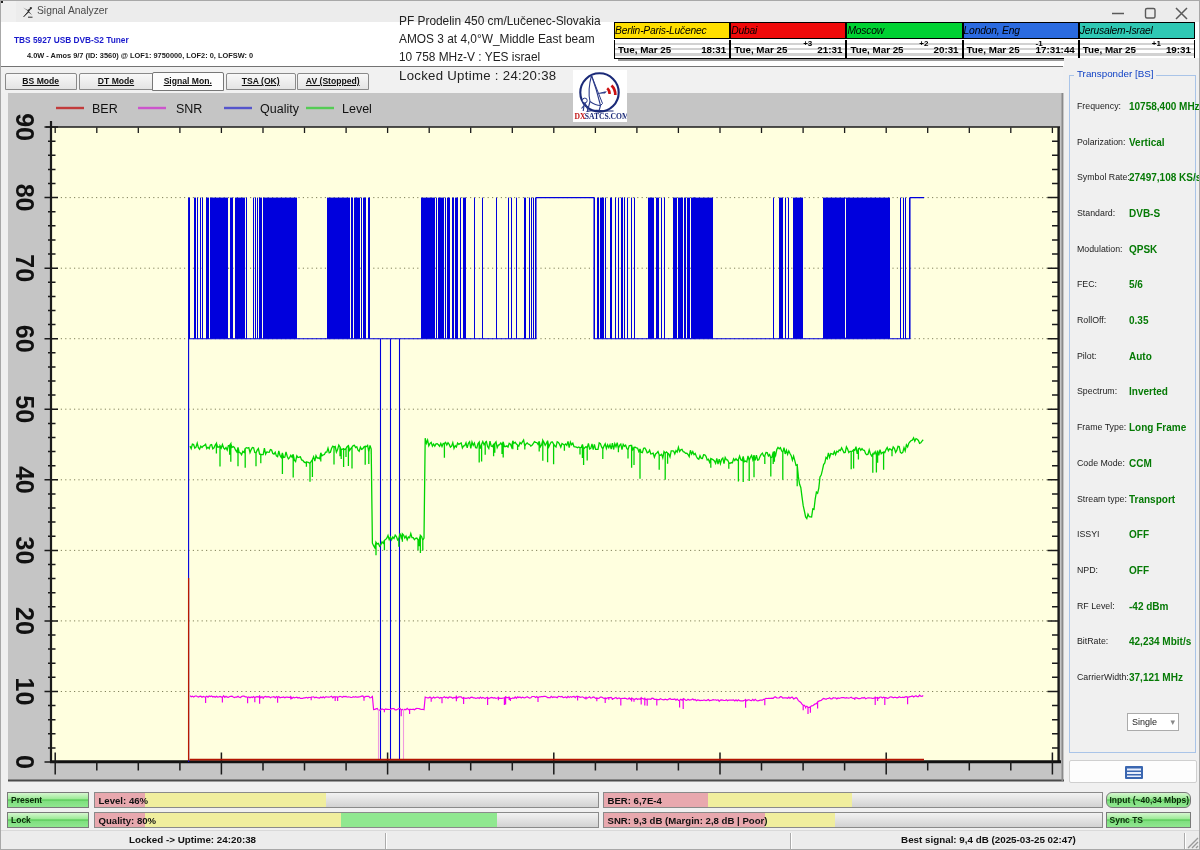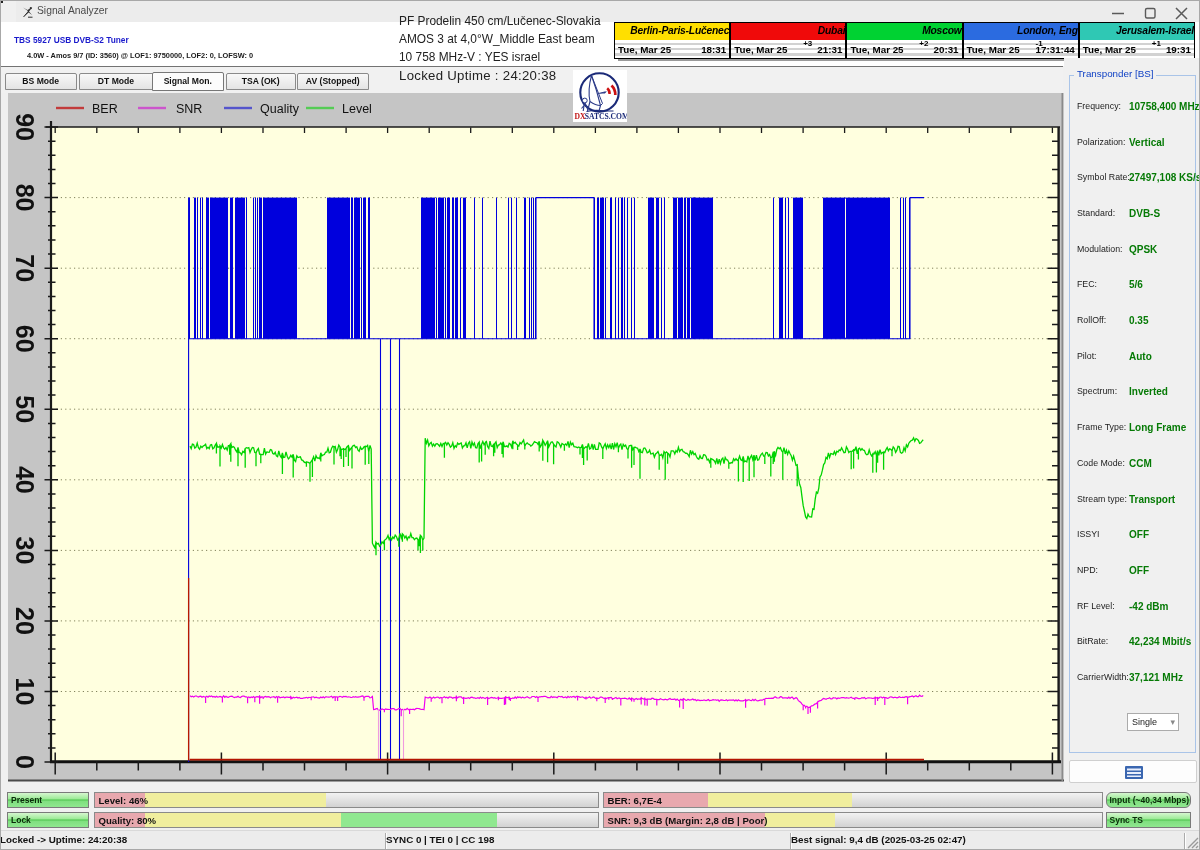--- a/index.html
+++ b/index.html
@@ -8,32 +8,32 @@
 #ticon { position:absolute; left:6px; top:4px; }
 #winbtns { position:absolute; right:0; top:0; width:120px; height:22px; }
 #whiteband { position:absolute; left:0; top:22px; width:1200px; height:44px; background:#fff; }
 #tbs1 { position:absolute; left:14px; top:35px; font-size:8.3px; font-weight:bold; color:#1a1acc; }
 #tbs2 { position:absolute; left:27px; top:51px; font-size:7.4px; font-weight:bold; color:#191919; }
 #midtxt { position:absolute; left:399px; top:12px; font-size:11.9px; color:#222; line-height:18.2px; white-space:nowrap; }
 #hline { position:absolute; left:0; top:65.5px; width:1063px; height:1px; background:#737373; }
 #tabstrip { position:absolute; left:0; top:66.5px; width:1063px; height:26.5px; background:#f1f1f1; }
 #clocks { position:absolute; left:614px; top:22px; width:581px; height:37px; }
 .ccol { position:absolute; top:0; width:116.2px; height:37px; }
-.chead { position:absolute; left:0; top:0; width:100%; height:30px; border:1px solid #000;
-  font-size:10.3px; font-weight:bold; font-style:italic; text-align:right; line-height:16.5px; color:#000; white-space:nowrap; overflow:hidden; letter-spacing:-0.2px; }
+.chead { position:absolute; left:0; top:0; width:100%; height:17px; border:1px solid #000;
+  font-size:10.3px; font-weight:normal; font-style:italic; text-align:left; line-height:16.5px; color:#000; white-space:nowrap; overflow:hidden; letter-spacing:-0.2px; }
 .crow { position:absolute; left:0; top:17.5px; width:100%; height:19.5px; border:1px solid #000; border-top:none;
   background:repeating-linear-gradient(180deg,#ffffff 0px,#ffffff 2.6px,#d2d2d2 2.6px,#d2d2d2 5.2px);
   font-size:9.8px; font-weight:bold; color:#000; white-space:nowrap; }
 .cd { position:absolute; left:3px; top:4px; }
 .ct { position:absolute; right:3px; top:4px; }
 .coff { position:absolute; left:63%; top:-1px; font-size:8px; }
 #clockshadow { position:absolute; left:618px; top:59px; width:579px; height:2px; background:#9a9a9a; }
 #tabs .tab { position:absolute; top:73px; height:16.5px; background:linear-gradient(#f8f8f8,#e4e4e4);
   border:1px solid #8a8a8a; border-radius:2px 2px 0 0; font-size:8.6px; font-weight:bold;
-  text-align:center; line-height:15px; color:#111; }
+  text-align:center; line-height:15px; color:#111;text-decoration:underline; }
 #tabs .tab.active { top:71.5px; height:19px; background:#fcfcfc; border-color:#777; z-index:3; line-height:17px; }
 #locktxt { position:absolute; left:399px; top:67.5px; font-size:13.2px; letter-spacing:0.3px; color:#222; }
 #logo { position:absolute; left:573px; top:70px; width:54px; height:52px; z-index:5; }
 #chart { position:absolute; left:0; top:0; }
 #rpanel { position:absolute; left:1064px; top:58px; width:136px; height:792px; background:#f0f0f0; }
 #gbox { position:absolute; left:1069px; top:75px; width:127px; height:678px; border:1px solid #a9c4e8; }
 #gtitle { position:absolute; left:1074px; top:68px; font-size:9.8px; color:#0d3fc4; background:#f0f0f0; padding:0 3px; z-index:2; }
 .plab { position:absolute; left:1077px; font-size:8.8px; color:#1c1c1c; white-space:nowrap; }
 .pval { position:absolute; left:1129px; font-size:10px; font-weight:bold; color:#057a05; white-space:nowrap; }
 #mislab { position:absolute; left:1077px; top:718px; font-size:13px; color:#1c1c1c;margin-top:47px; }
@@ -45,21 +45,21 @@
 .badge { position:absolute; height:16px; border:1px solid #7a7a7a;
   background:linear-gradient(#d6f6d0 0%,#9deb97 42%,#51c551 50%,#7fdf7f 58%,#8fe78f 100%);
   font-size:8.5px; font-weight:bold; color:#092909; line-height:15px; padding-left:3px; white-space:nowrap; overflow:hidden; }
 .pbar { position:absolute; height:16px; border:1px solid #8a8a8a; background:linear-gradient(#f2f2f2,#d2d2d2);
   font-size:9.6px; font-weight:bold; color:#111; line-height:15px; }
 .pbar .seg { position:absolute; top:0; height:100%; }
 .pbar .lab { position:absolute; left:4px; top:0; z-index:2; }
 #statusbar { position:absolute; left:0; top:830px; width:1200px; height:20px; background:#ececec; border-top:1px solid #d9d9d9;
   font-size:9.8px; font-weight:bold; color:#111; }
 .sep { position:absolute; top:2px; height:16px; width:1px; background:#ababab; box-shadow:1px 0 0 #fff; }
-.spane { position:absolute; top:3px; text-align:left; }
+.spane { position:absolute; top:3px; text-align:center; }
 #grip { position:absolute; right:1px; bottom:1px; width:13px; height:13px; }
 #winborder { position:absolute; left:0; top:0; width:1200px; height:850px; border:1px solid #a8a8a8; pointer-events:none; }
 #corner { position:absolute; left:0; top:0; width:3px; height:3px; background:#222; }
 </style></head>
 <body>
 <div id="titlebar">
     <span id="ticon"><svg width="11" height="12" viewBox="0 0 11 12">
 <path d="M1 1.5 L6 5 L2 10.5 L6.7 6.5 L10 9 L7 5.5 L10.3 1.2 L5.5 4 Z" fill="#2e2e2e"></path>
 <path d="M1.5 11 L5 7 M6 11.2 L10.5 11.2" stroke="#2e2e2e" stroke-width="1"></path>
 <circle cx="8.8" cy="2.2" r="1.1" fill="#2e2e2e"></circle>
@@ -271,21 +271,20 @@
   </div>
 <div class="pbar" style="left:602.5px;top:811.5px;width:500px;">
  <span class="seg" style="left:0;width:32.5%;background:#e8a8ae;"></span>
  <span class="seg" style="left:32.5%;width:14%;background:#f0ee9e;"></span>
  <span class="lab">SNR: 9,3 dB (Margin: 2,8 dB | Poor)</span>
   </div>
 
 <div id="statusbar">
  <div class="spane" style="left:0;width:385px;">Locked -&gt; Uptime: 24:20:38</div>
  <div class="sep" style="left:385px;"></div>
- <div class="spane" style="left:386px;width:404px;">SYNC 0 | TEI 0 | CC 198</div>
  <div class="sep" style="left:790px;"></div>
  <div class="spane" style="left:791px;width:395px;">Best signal: 9,4 dB (2025-03-25 02:47)</div>
  <div class="sep" style="left:1184px;"></div>
  <svg id="grip" width="13" height="13">
       <path d="M12 2 L2 12 M12 6 L6 12 M12 10 L10 12" stroke="#9a9a9a" stroke-width="1.4"></path>
     </svg>
 </div>
 <div id="corner"></div>
 <div id="winborder"></div>
 </body></html>

